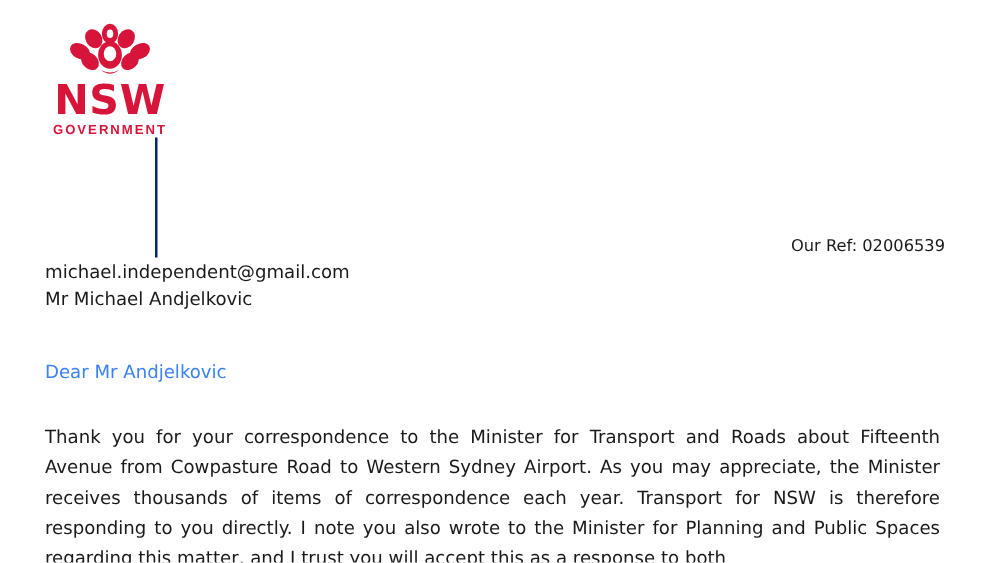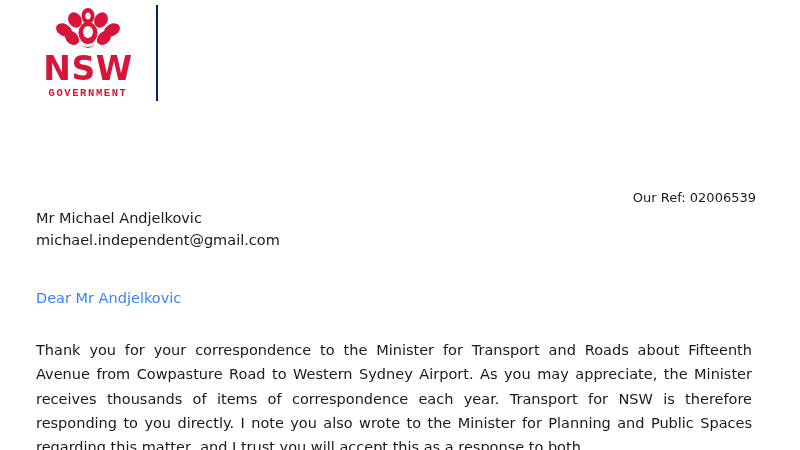--- a/index.html
+++ b/index.html
@@ -17,24 +17,25 @@
   .page {
     position: relative;
     width: 800px;
     height: 450px;
     background: #ffffff;
   }
 
   
   .letterhead {
     position: absolute;
-    top: 5px;
+    top: 18px;
     left: 34px;
     display: flex;
-    align-items: center;
+    align-items: flex-end;
+    flex-direction: column;
   }
   .logo-block {
     display: flex;
     flex-direction: column;
     align-items: center;
     width: 108px;
   }
   .waratah {
     width: 74px;
     height: 44px;
@@ -43,21 +44,21 @@
   .nsw-word {
     font-family: "DejaVu Sans", sans-serif;
     font-weight: bold;
     font-size: 33px;
     letter-spacing: 0.5px;
     color: #d7153a;
     line-height: 1;
     margin-top: 1px;
   }
   .gov-word {
-    font-family: Liberation Mono, monospace;
+    font-family: Liberation Sans, sans-serif;
     font-weight: bold;
     font-size: 10.5px;
     letter-spacing: 1.6px;
     color: #d7153a;
     line-height: 1;
     margin-top: 3px;
   }
   .divider {
     width: 2px;
     height: 96px;
@@ -151,22 +152,22 @@
     </div>
 
     <div class="divider"></div>
 
 
   </div>
 
   <div class="ourref">Our Ref: 02006539</div>
 
   <div class="addressee">
+    <div>michael.independent@gmail.com</div>
     <div>Mr Michael Andjelkovic</div>
-    <div>michael.independent@gmail.com</div>
   </div>
 
   <div class="salutation">Dear Mr Andjelkovic</div>
 
   <div class="bodypara">Thank you for your correspondence to the Minister for Transport and Roads about Fifteenth Avenue from Cowpasture Road to Western Sydney Airport. As you may appreciate, the Minister receives thousands of items of correspondence each year. Transport for NSW is therefore responding to you directly. I note you also wrote to the Minister for Planning and Public Spaces regarding this matter, and I trust you will accept this as a response to both</div>
 
   <div class="cutoff">agencies.</div>
 
 </div>
 

